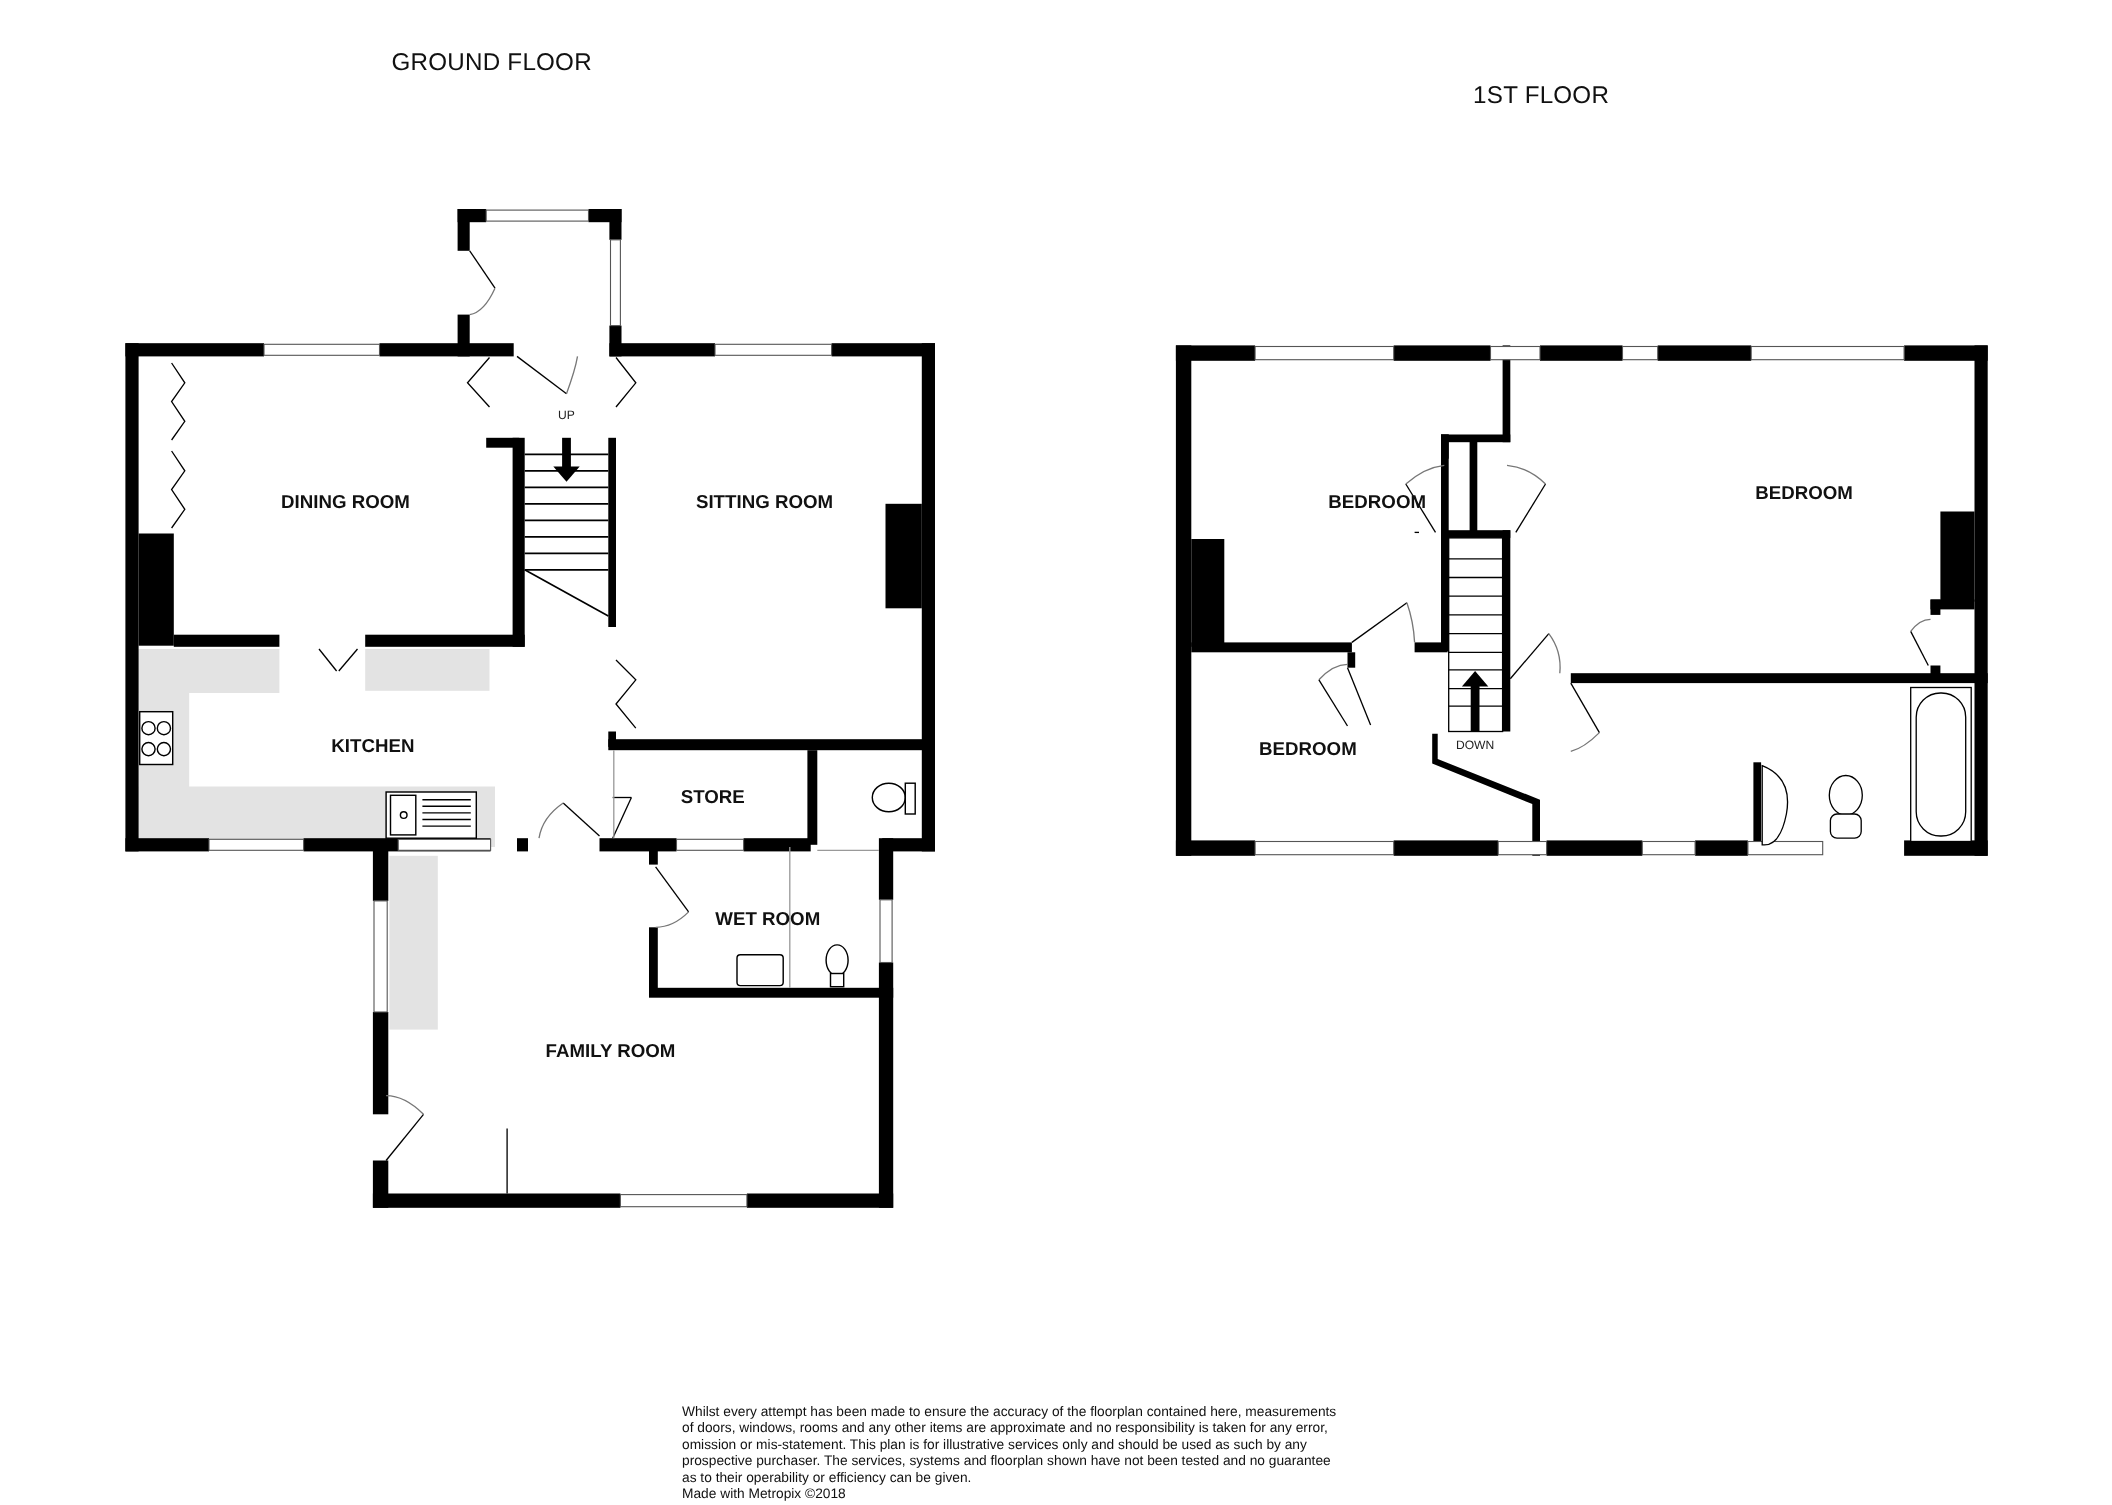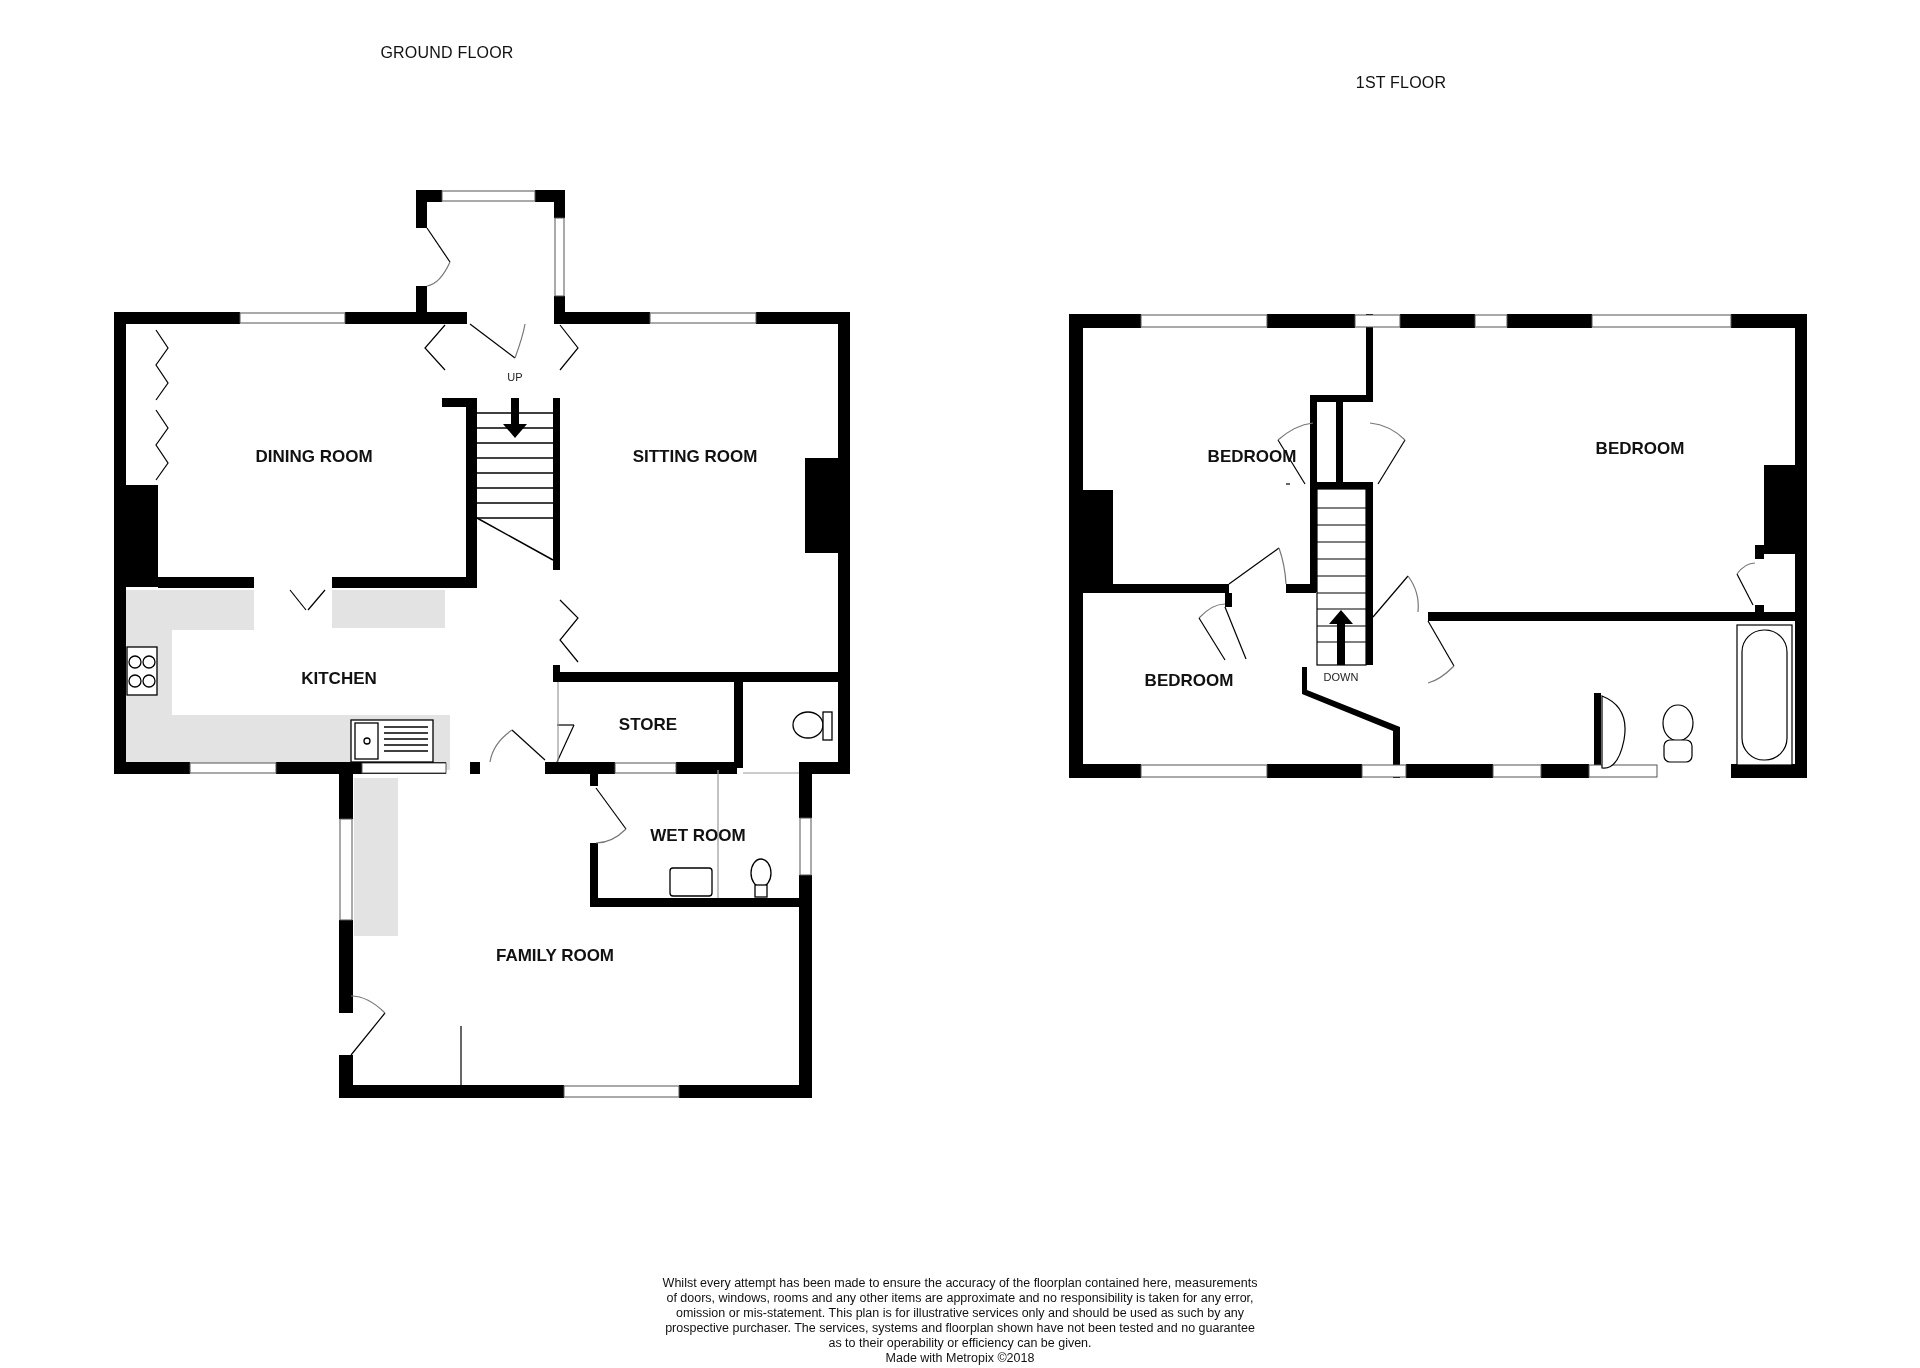--- a/index.html
+++ b/index.html
@@ -1,21 +1,21 @@
 <!DOCTYPE html>
 <html><head>
 <meta charset="utf-8">
 <style>
   html,body{margin:0;padding:0;background:#fff;}
   body{width:1920px;height:1368px;position:relative;overflow:hidden;font-family:"Liberation Sans",sans-serif;}
-  .floor-title{position:absolute;top:44px;font-size:16px;color:#111;transform:translateX(-50%);font-family:"Liberation Sans",sans-serif;letter-spacing:0.2px;}
+  .floor-title{position:absolute;top:44px;font-size:22px;color:#111;transform:translateX(-50%);font-family:"Liberation Sans",sans-serif;letter-spacing:0.2px;}
   svg{position:absolute;left:0;top:0;}
   .lbl{font-family:"Liberation Sans",sans-serif;font-weight:bold;font-size:17px;fill:#111;text-anchor:middle;}
   .small{font-family:"Liberation Sans",sans-serif;font-size:11px;fill:#222;text-anchor:middle;}
-  .disclaimer{position:absolute;left:620px;top:1276px;width:680px;text-align:center;font-size:12.5px;line-height:15px;color:#111;font-family:"Liberation Sans",sans-serif;}
+  .disclaimer{position:absolute;left:620px;top:1276px;width:680px;text-align:left;font-size:12.5px;line-height:15px;color:#111;font-family:"Liberation Sans",sans-serif;}
   .disclaimer p{margin:0;}
 </style>
 </head>
 <body>
 
 <div class="floor-title" style="left:447px;">GROUND FLOOR</div>
 <div class="floor-title" style="left:1401px;margin-top:30px;">1ST FLOOR</div>
 
 <svg width="1920" height="1368" viewBox="0 0 1920 1368">
 

